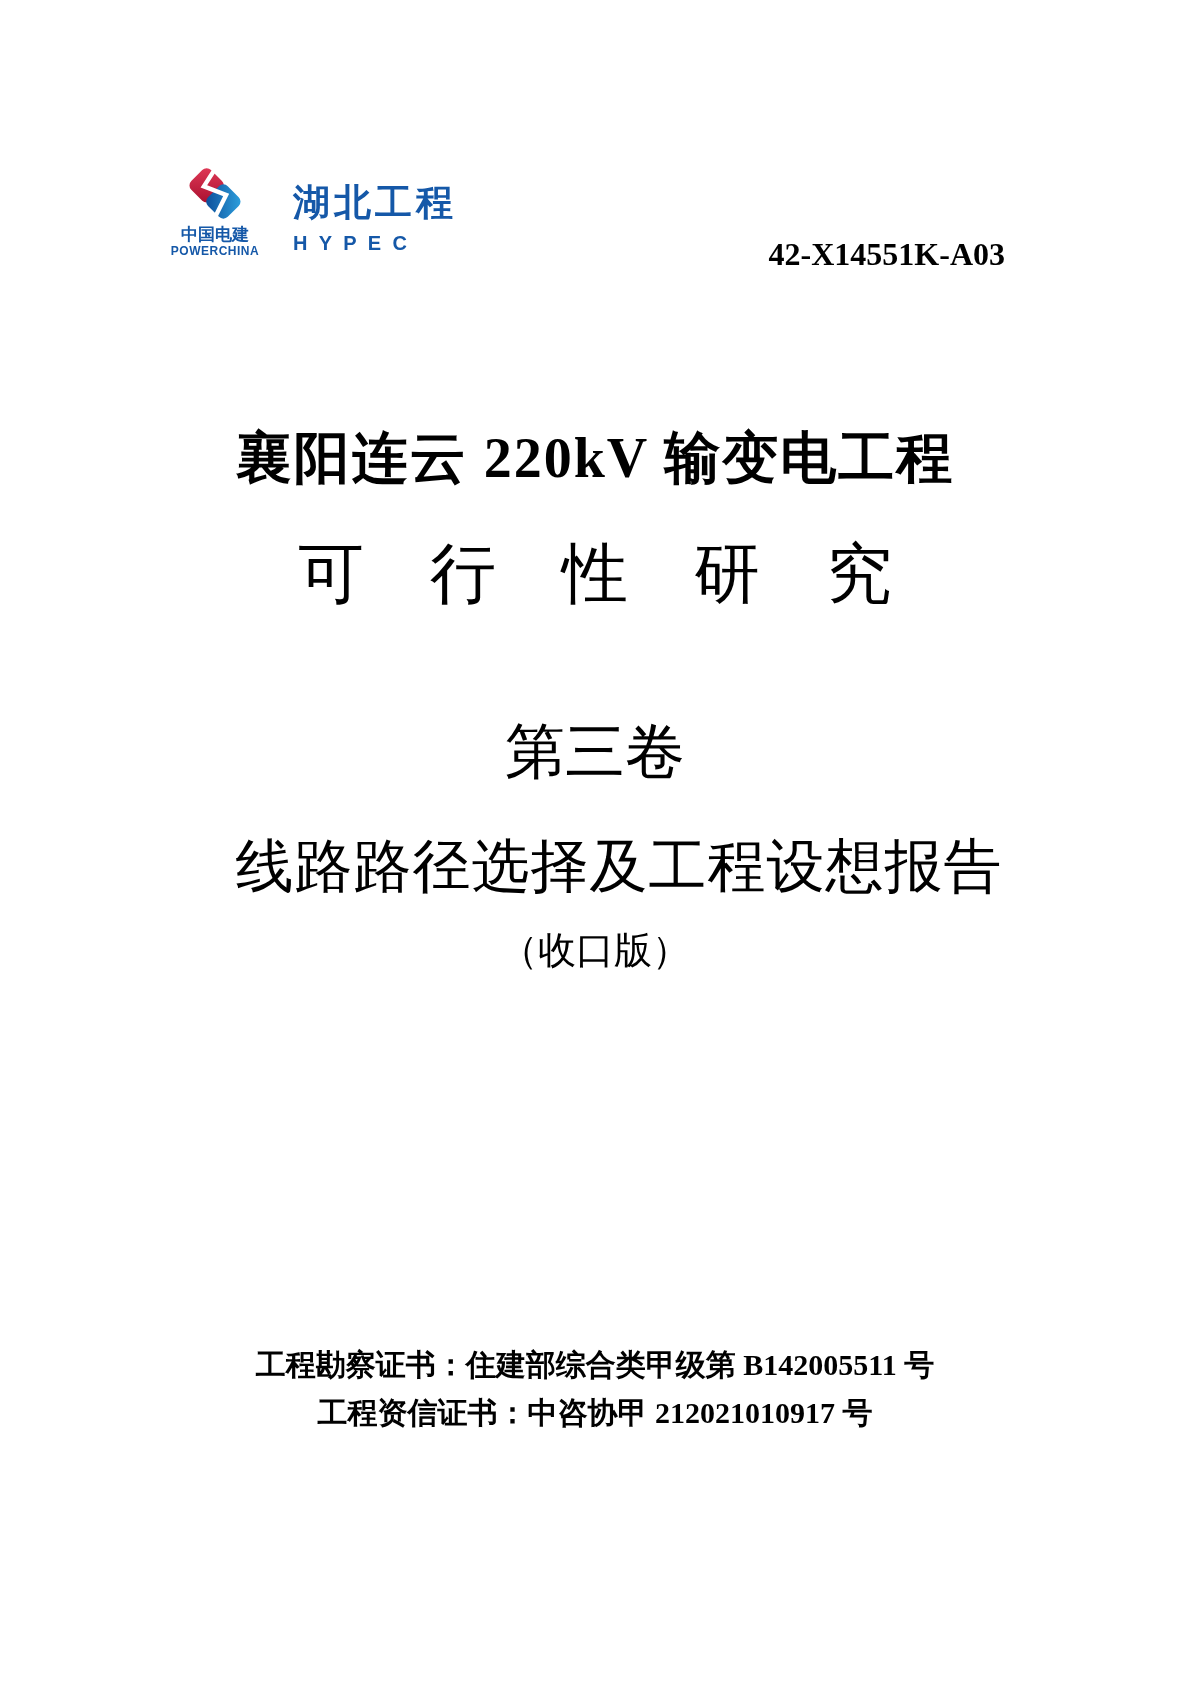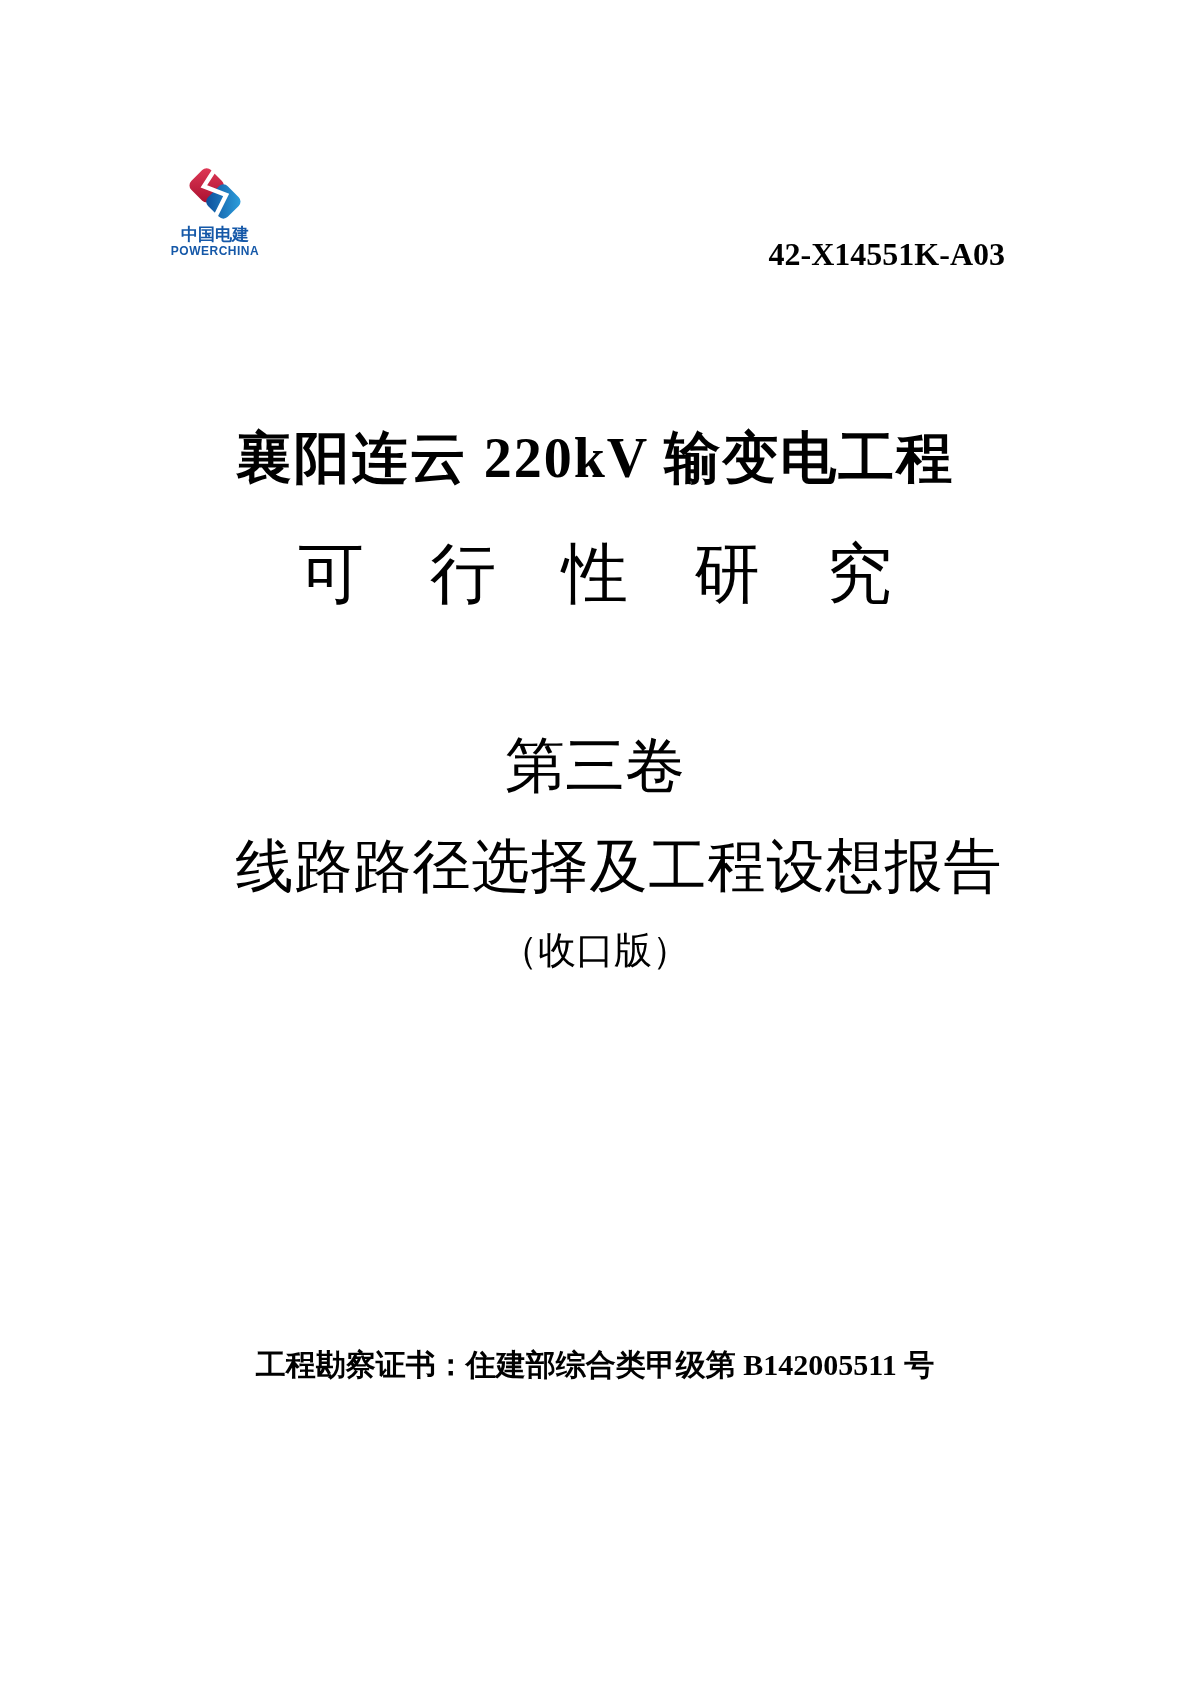--- a/index.html
+++ b/index.html
@@ -58,21 +58,21 @@
     white-space:pre;
   }
   
   .row{
     position:absolute;left:0;right:0;
     text-align:center;line-height:1;
     white-space:pre-wrap;
   }
   .t-project   {top:430px;font-size:56px;font-weight:bold;letter-spacing:2px;}
   .t-feas      {top:541px;font-size:66px;}
-  .t-volume    {top:722px;font-size:60px;margin-top:14px;}
+  .t-volume    {top:722px;font-size:60px;}
   .t-voltitle  {top:838px;font-size:58px;font-weight:normal;letter-spacing:1px;padding-left:48px;}
   .t-edition   {top:931px;font-size:38px;font-family:Liberation Serif, serif;}
   .t-company   {top:1242px;font-size:36px;letter-spacing:1px;}
   .t-cred1     {top:1301px;font-size:30px;font-weight:bold;}
   .t-cred2     {top:1350px;font-size:30px;font-weight:bold;}
   .t-cred3     {top:1398px;font-size:30px;font-weight:bold;}
   .t-date      {top:1444px;font-size:34px;letter-spacing:1px;}
 </style>
 </head>
 <body>
@@ -92,25 +92,30 @@
             <stop offset="100%" stop-color="#0b4a97"></stop>
           </linearGradient>
         </defs>
         <rect x="14" y="12" width="45" height="45" rx="10" transform="rotate(45 36.5 34.5)" fill="url(#gRed)"></rect>
         <rect x="41" y="38" width="45" height="45" rx="10" transform="rotate(45 63.5 60.5)" fill="url(#gBlue)"></rect>
         <path d="M54 2 L32 36 L68 50 L46 94" stroke="#ffffff" stroke-width="7" fill="none"></path>
       </svg>
       <div class="org-cn">中国电建</div>
       <div class="org-en">POWERCHINA</div>
     </div>
+    <div class="logo-right">
+      <div class="branch-cn">湖北工程</div>
+      <div class="branch-en">H Y P E C</div>
+    </div>
   </div>
 
   <div class="doc-number">42-X14551K-A03</div>
 
   <div class="row t-project">襄阳连云 220kV 输变电工程</div>
   <div class="row t-feas">可　行　性　研　究</div>
   <div class="row t-volume">第三卷</div>
   <div class="row t-voltitle">线路路径选择及工程设想报告</div>
   <div class="row t-edition">（收口版）</div>
 
   <div class="row t-cred2">工程勘察证书：住建部综合类甲级第 B142005511 号</div>
+  <div class="row t-cred3">工程资信证书：中咨协甲 212021010917 号</div>
 
 </div>
 
 </body></html>

